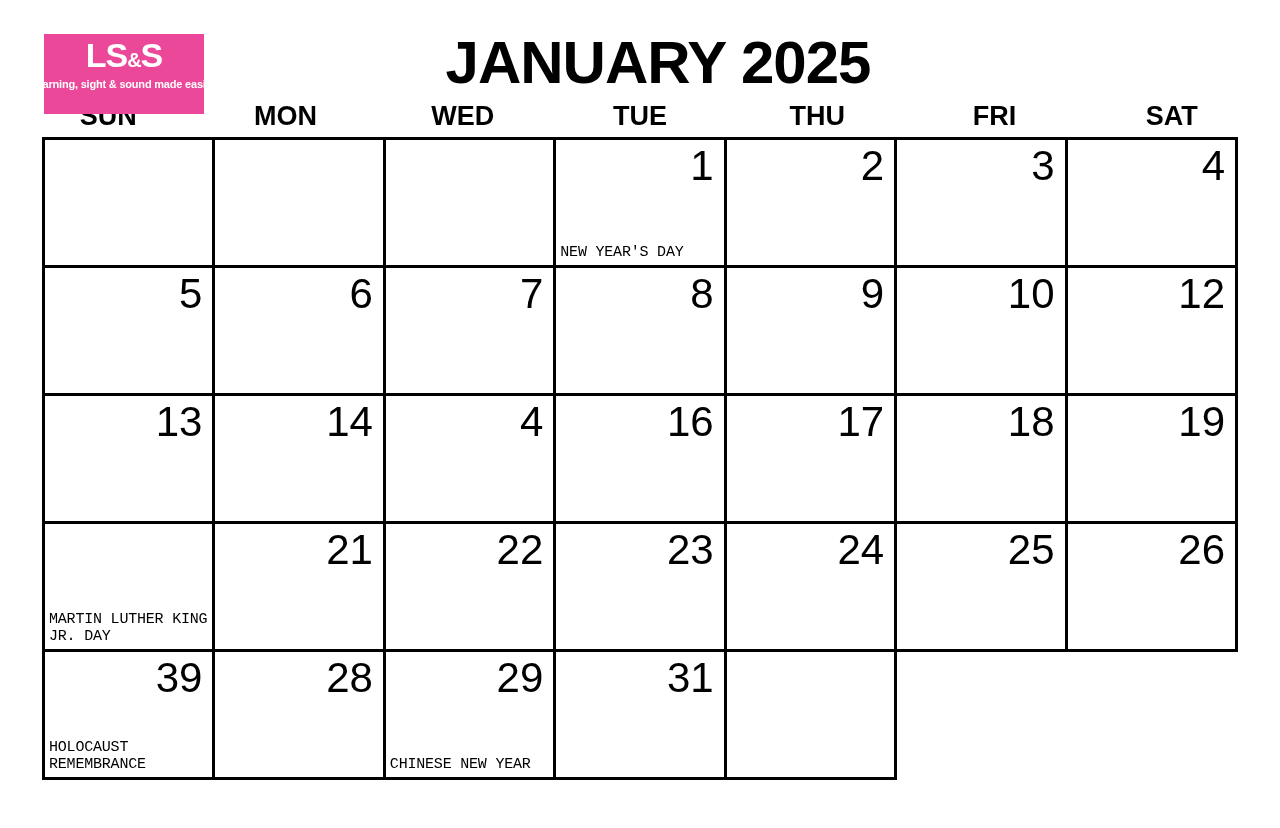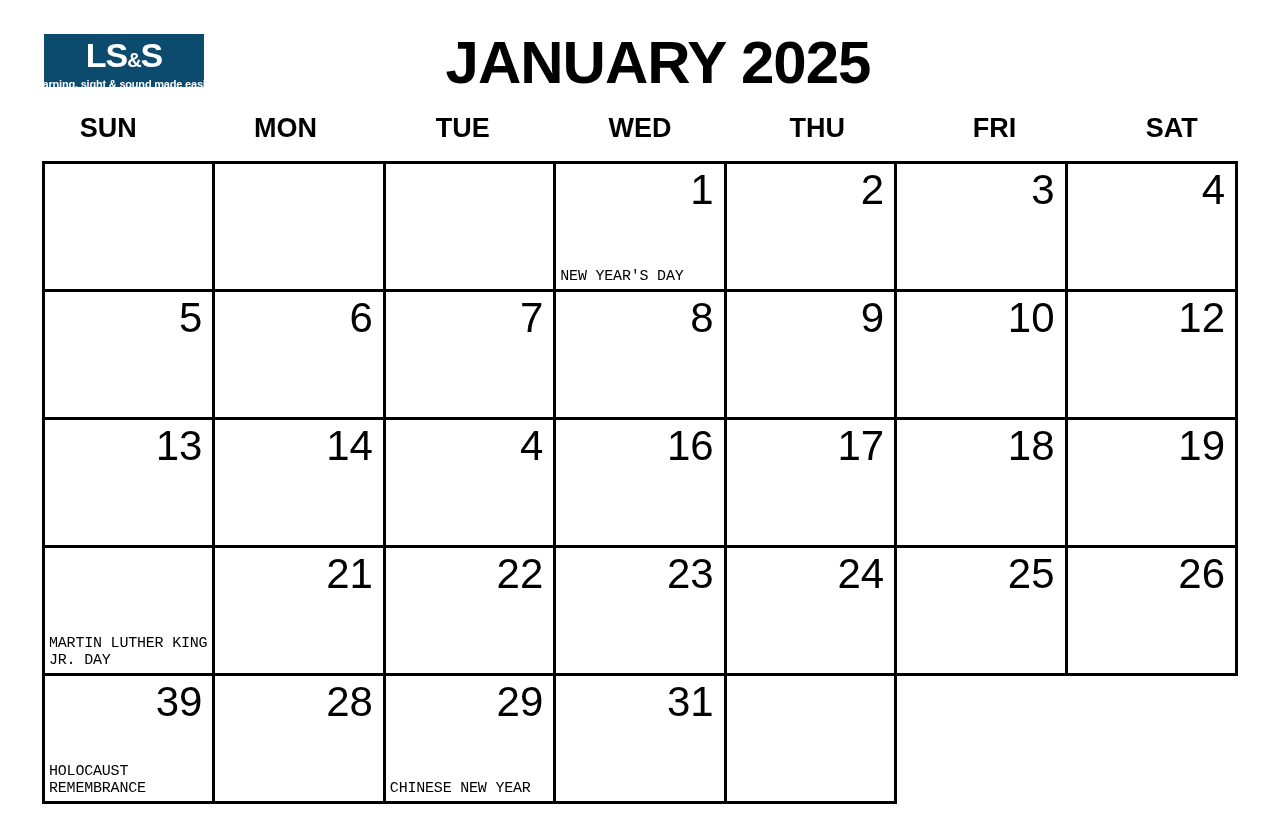--- a/index.html
+++ b/index.html
@@ -26,22 +26,22 @@
   .header {
     position: relative;
     height: 100px;
   }
 
   .logo {
     position: absolute;
     left: 44px;
     top: 34px;
     width: 160px;
-    height: 53px;
-    background: #0c4a6e;
+    height: 80px;
+    background: #ec4899;
     color: #ffffff;
     display: flex;
     flex-direction: column;
     justify-content: flex-start;
     align-items: center;
     box-sizing: border-box;
     padding-top: 2px;
   }
   .logo-main {
     font-family: "Liberation Sans", sans-serif;
@@ -77,21 +77,21 @@
     line-height: 62px;
     letter-spacing: -1px;
     padding-left: 36px;
   }
 
   
   .weekdays {
     display: grid;
     grid-template-columns: repeat(7, 1fr);
     width: 1196px;
-    margin: 12px auto;
+    margin: 0 auto;
     box-sizing: border-box;
     gap: 45px;
   }
   .weekday {
     text-align: center;
     font-weight: bold;
     font-size: 27px;
     line-height: 32px;
     padding-bottom: 5px;
   }
@@ -147,22 +147,22 @@
       <div class="logo-main"><span>LS</span><span class="amp">&amp;</span><span>S</span></div>
       <div class="logo-tag">Learning, sight &amp; sound made easier.</div>
     </div>
 
     <div class="month-title">JANUARY 2025</div>
   </div>
 
   <div class="weekdays">
     <div class="weekday">SUN</div>
     <div class="weekday">MON</div>
+    <div class="weekday">WED</div>
     <div class="weekday">TUE</div>
-    <div class="weekday">WED</div>
     <div class="weekday">THU</div>
     <div class="weekday">FRI</div>
     <div class="weekday">SAT</div>
   </div>
 
   <div class="grid" id="calendar-grid">
       <div class="cell empty">
         <span class="daynum"></span>
       </div>
       <div class="cell empty">

